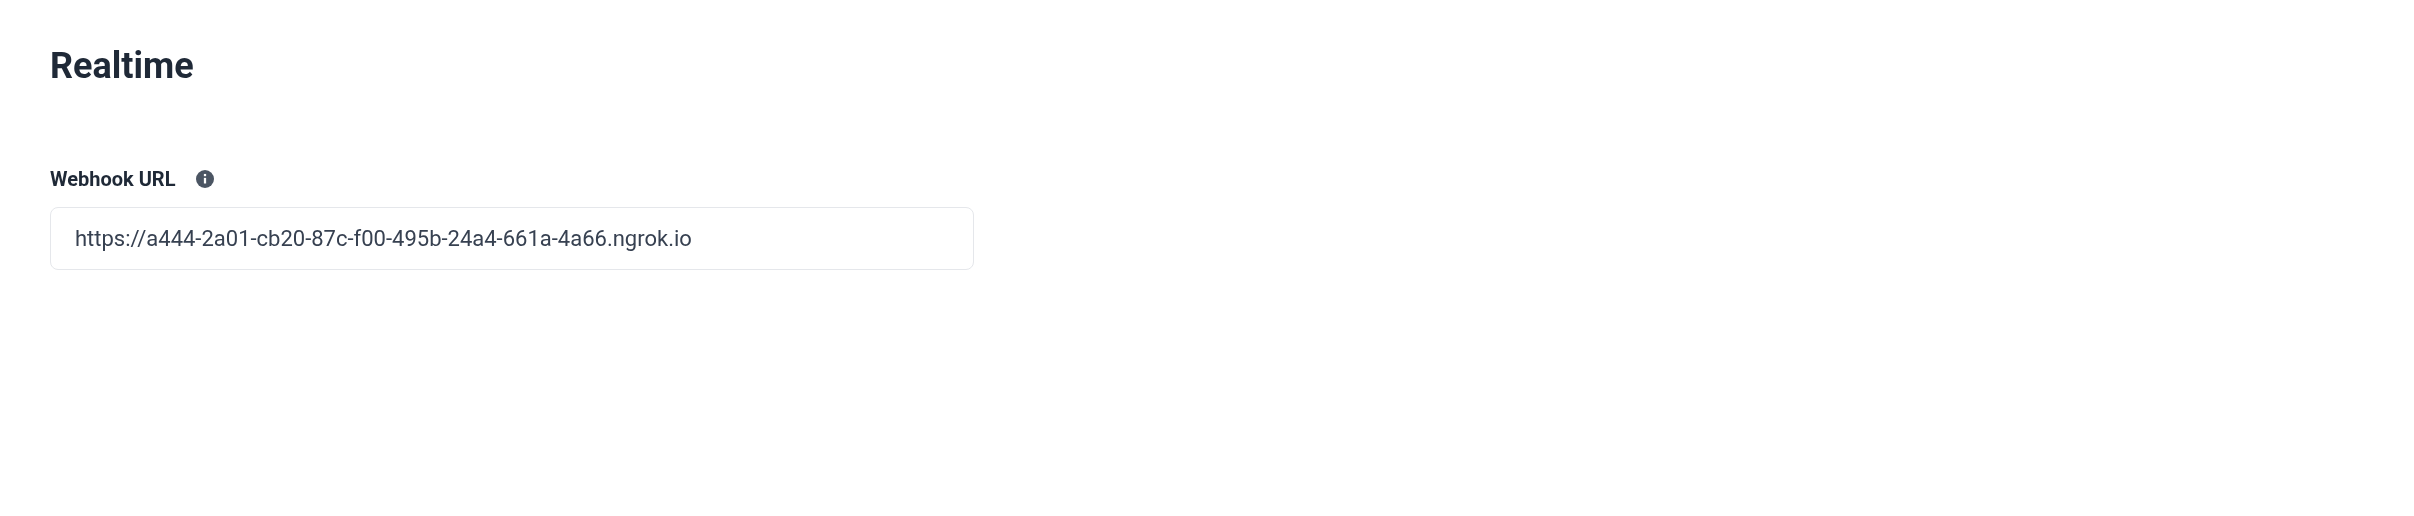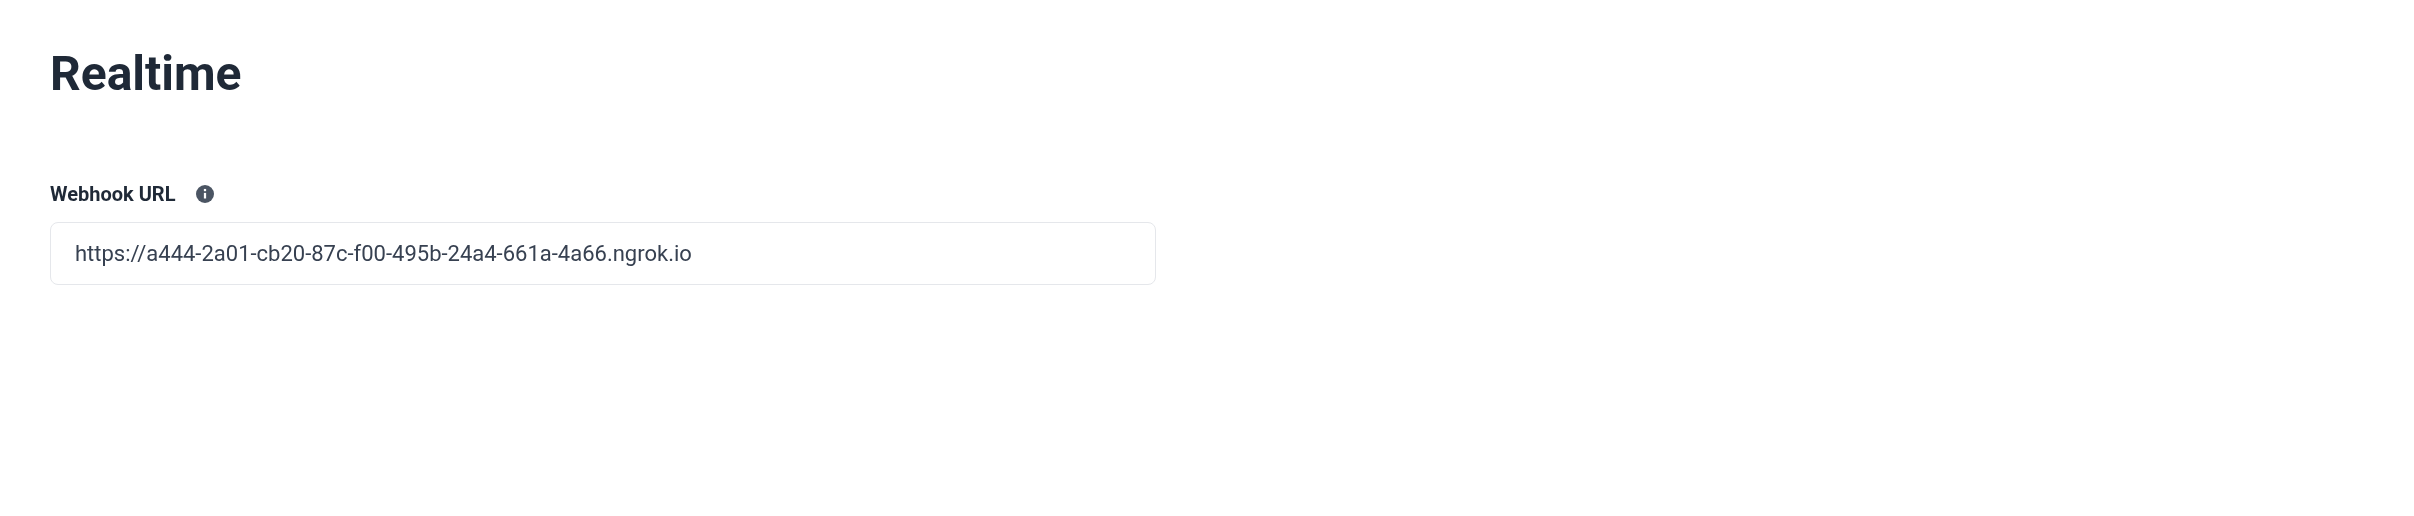--- a/index.html
+++ b/index.html
@@ -11,21 +11,21 @@
       font-family: -apple-system, BlinkMacSystemFont, "Segoe UI", Roboto, Helvetica, Arial, sans-serif;
       background: #ffffff;
       color: #1f2937;
       padding: 0;
       width: 2414px;
     }
     .page {
       padding: 45px 50px;
     }
     .page-title {
-      font-size: 48px;
+      font-size: 36px;
       font-weight: 700;
       color: #1f2937;
       margin-bottom: 80px;
     }
     .section-header {
       display: flex;
       align-items: center;
       margin-bottom: 48px;
     }
     .section-title {
@@ -67,21 +67,21 @@
       width: 18px;
       height: 18px;
       cursor: pointer;
     }
     .info-icon svg {
       width: 18px;
       height: 18px;
       fill: #4b5563;
     }
     .url-input {
-      width: 1106px;
+      width: 924px;
       max-width: 100%;
       padding: 18px 24px;
       font-size: 22px;
       color: #374151;
       background: #ffffff;
       border: 1px solid #e5e7eb;
       border-radius: 8px;
       outline: none;
       font-family: inherit;
     }

